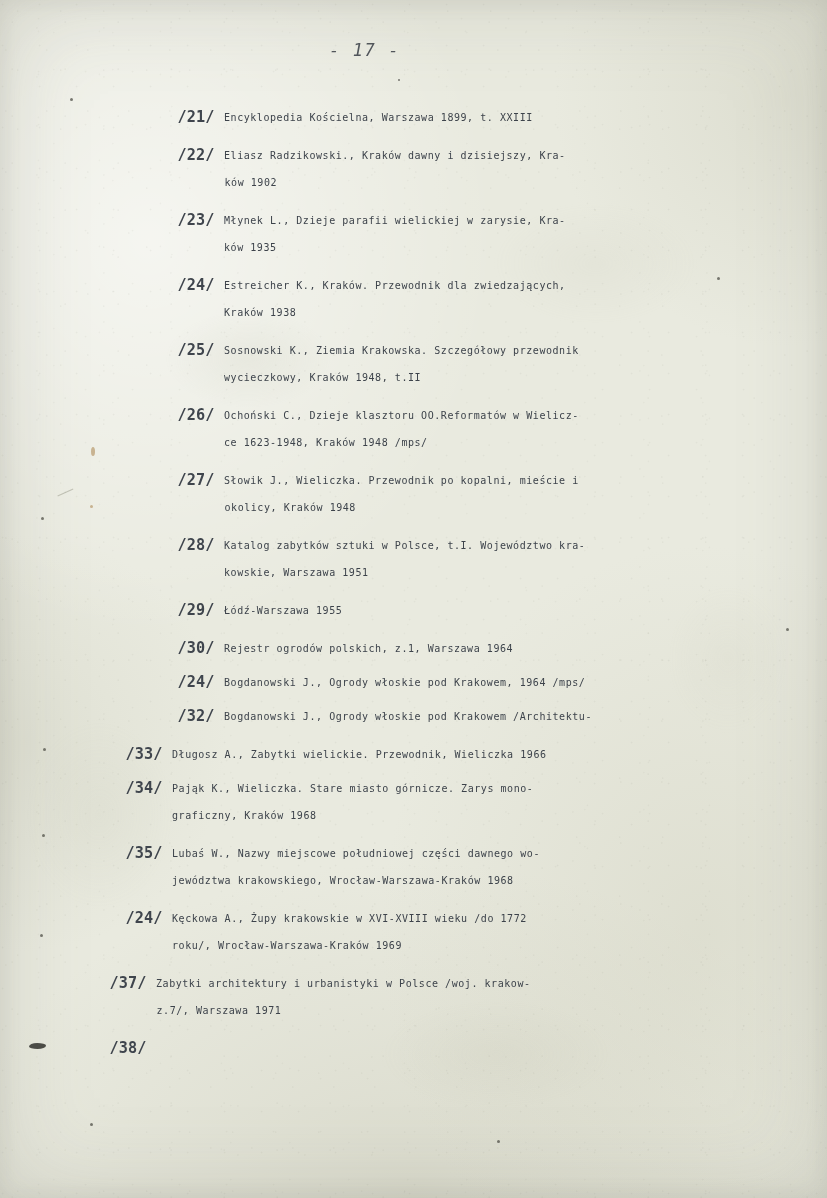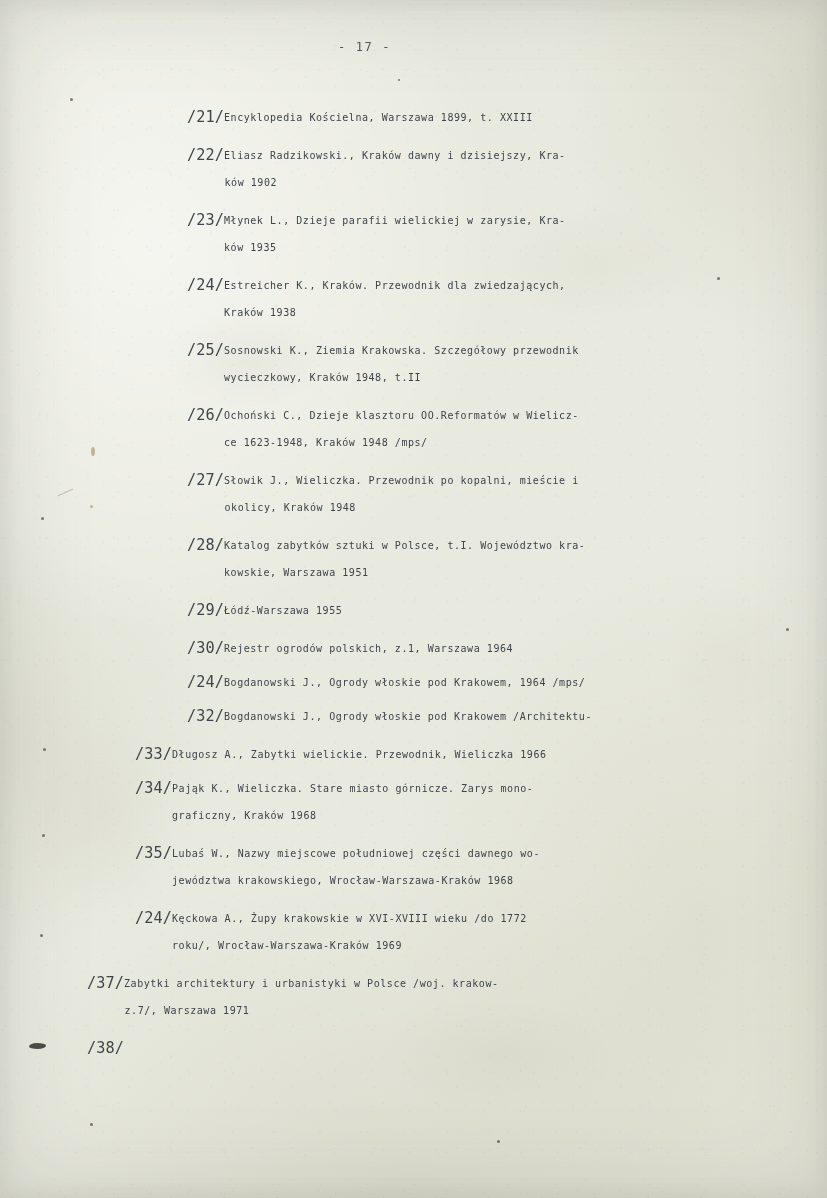--- a/index.html
+++ b/index.html
@@ -55,23 +55,24 @@
       radial-gradient(ellipse 170px 80px at 60% 88%, rgba(186,186,166,0.40), rgba(186,186,166,0) 70%),
       radial-gradient(ellipse 90px 110px at 88% 55%, rgba(192,192,174,0.34), rgba(192,192,174,0) 70%);
   }
 
   #page-number {
     position: absolute;
     top: 40px;
     left: 0;
     width: 729px;
     text-align: center;
-    font-size: 12px;
+    font-size: 17px;
     letter-spacing: 1.6px;
     color: #51565c;
+    font-style: italic;
   }
 
   #bibliography {
     position: absolute;
     top: 104px;
     left: 0;
     width: 827px;
   }
 
   .entry {
@@ -79,22 +80,23 @@
     align-items: flex-start;
     margin-bottom: 11px;
   }
 
   .entry-number {
     flex: 0 0 auto;
     width: 56px;
     font-size: 15.2px;
     line-height: 27px;
     letter-spacing: 0.1px;
-    text-align: right;
+    text-align: center;
     color: #3f454d;
+    font-weight: bold;
   }
 
   .entry-lines {
     flex: 1 1 auto;
     min-width: 0;
   }
 
   .entry-line {
     font-size: 10px;
     line-height: 27px;
@@ -104,21 +106,21 @@
   }
 
   
   .entry-line.cont {
     padding-left: 0;
   }
 
   
   .entry[data-indent="a"] { padding-left: 168px; }
   .entry[data-indent="b"] { padding-left: 116px; }
-  .entry[data-indent="d"] { padding-left: 68px; }
+  .entry[data-indent="d"] { padding-left: 100px; }
   .entry[data-gap="narrow"] { margin-bottom: 7px; }
 
   
   .entry:nth-child(3n)   .entry-line:first-child { transform: translateY(0.4px); }
   .entry:nth-child(4n+1) .entry-line:first-child { transform: translateY(-0.4px); }
   .entry:nth-child(5n+2) .entry-line.cont        { transform: translateX(0.5px); }
 
   
   .speck {
     position: absolute;

